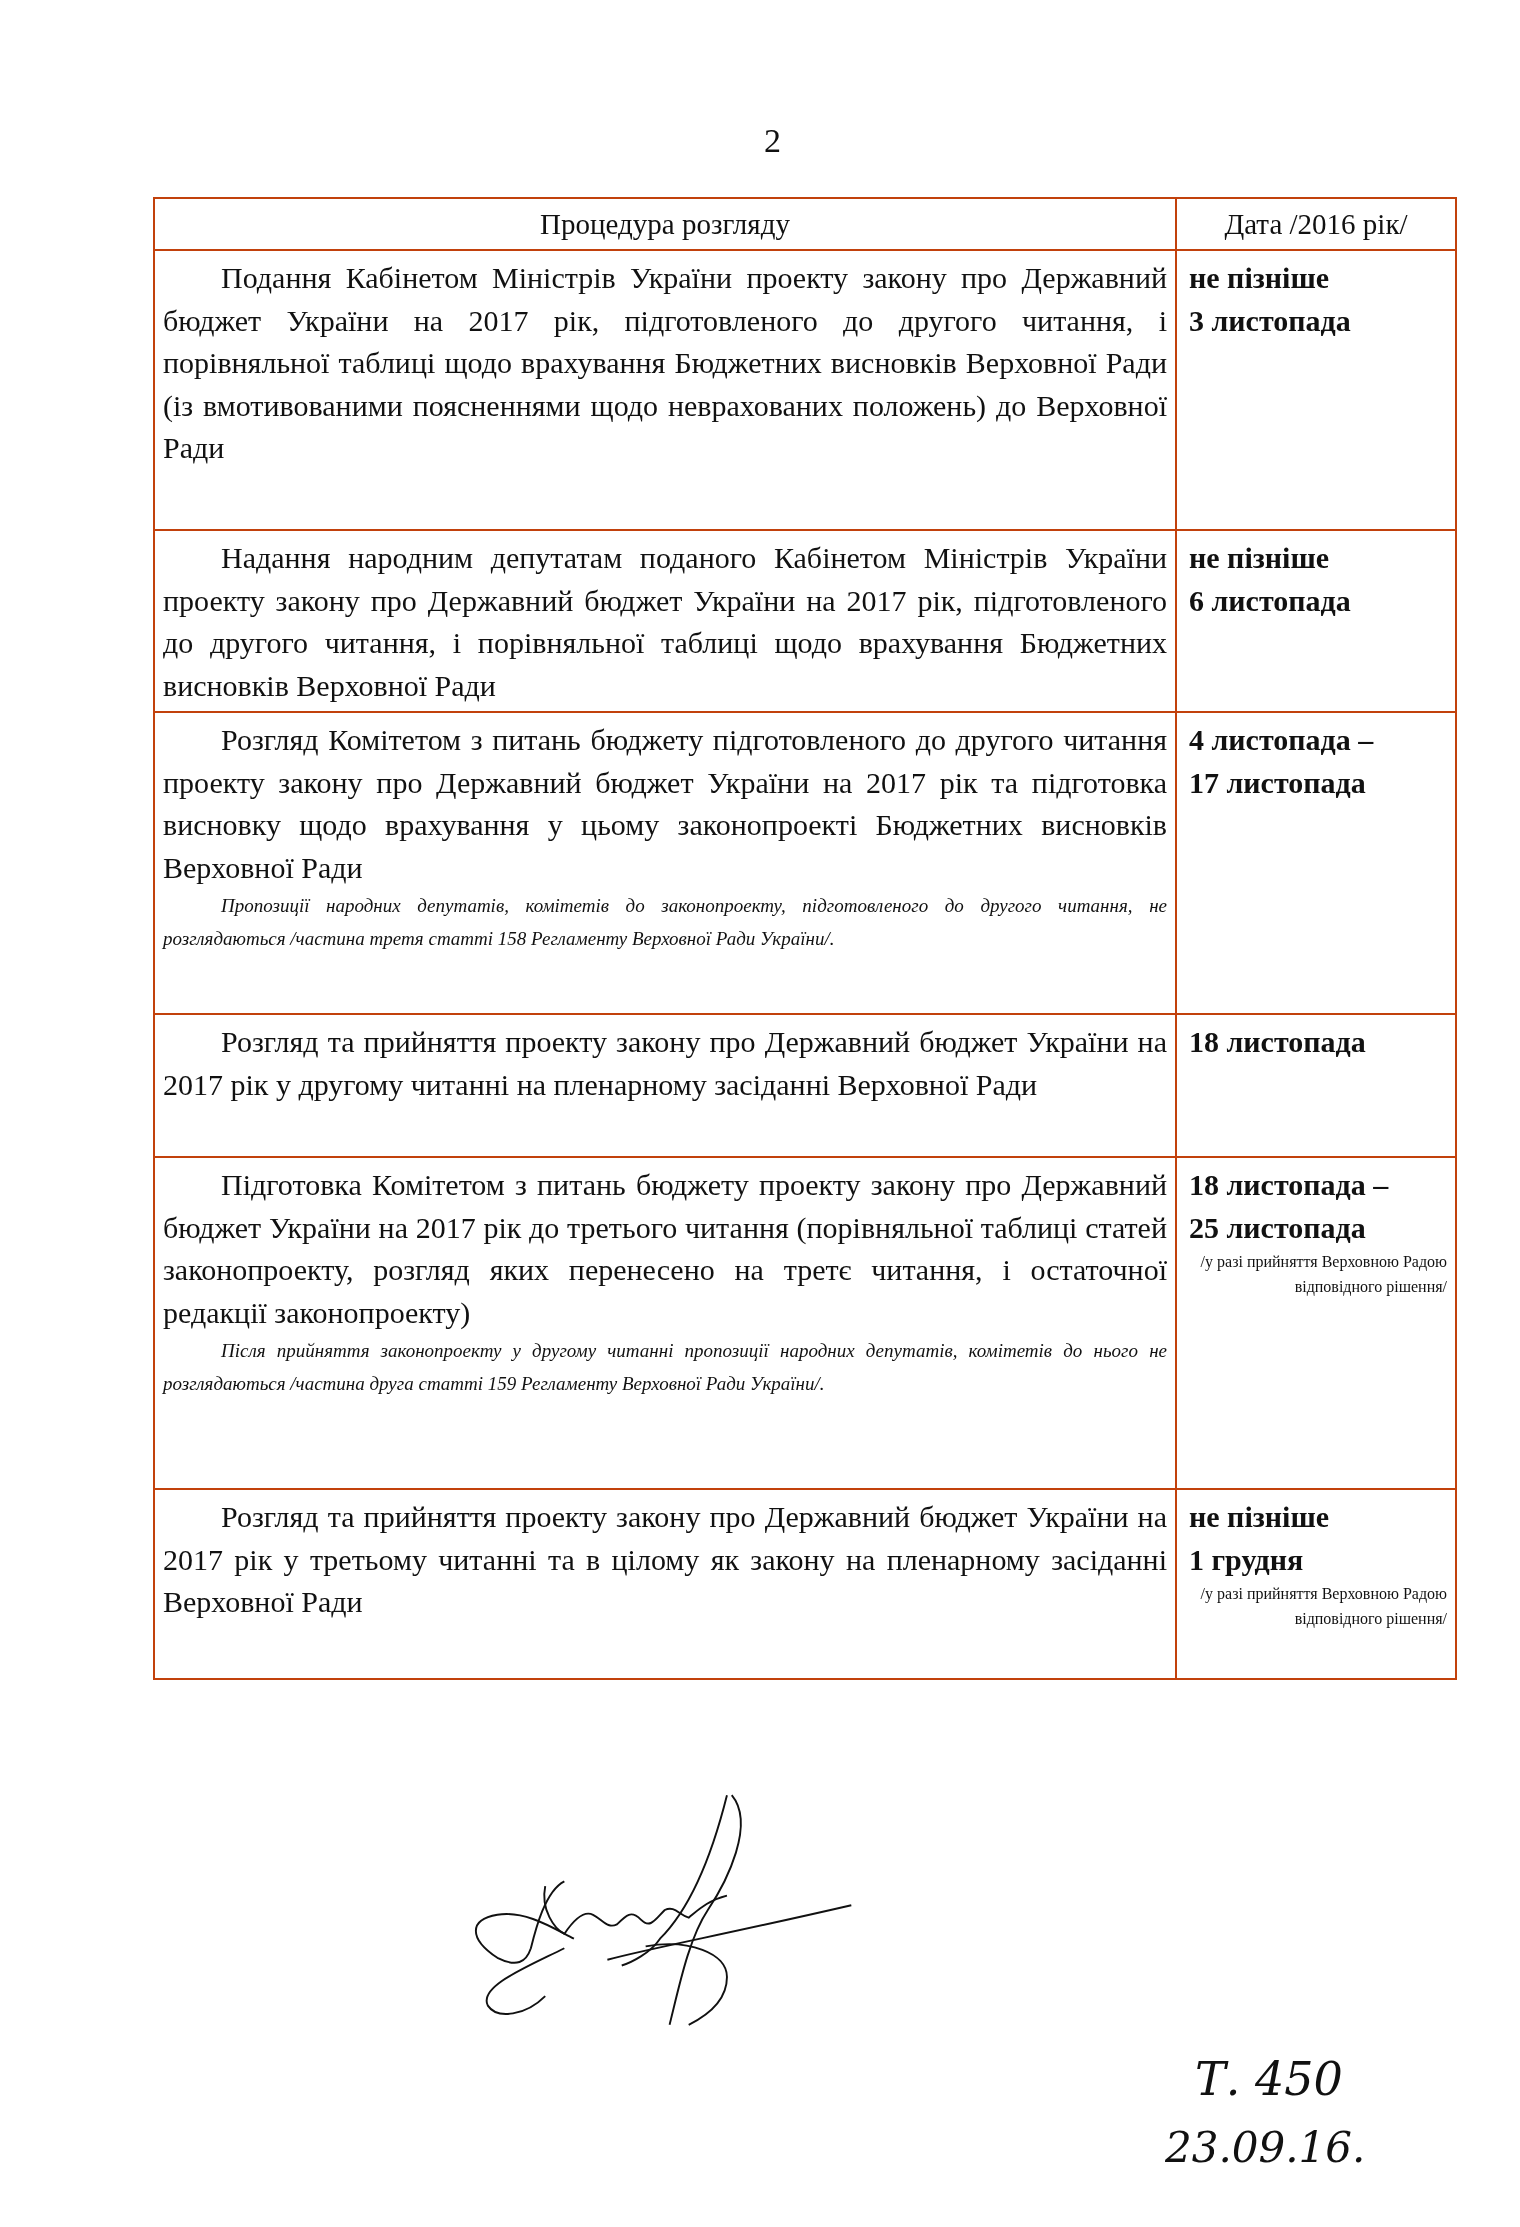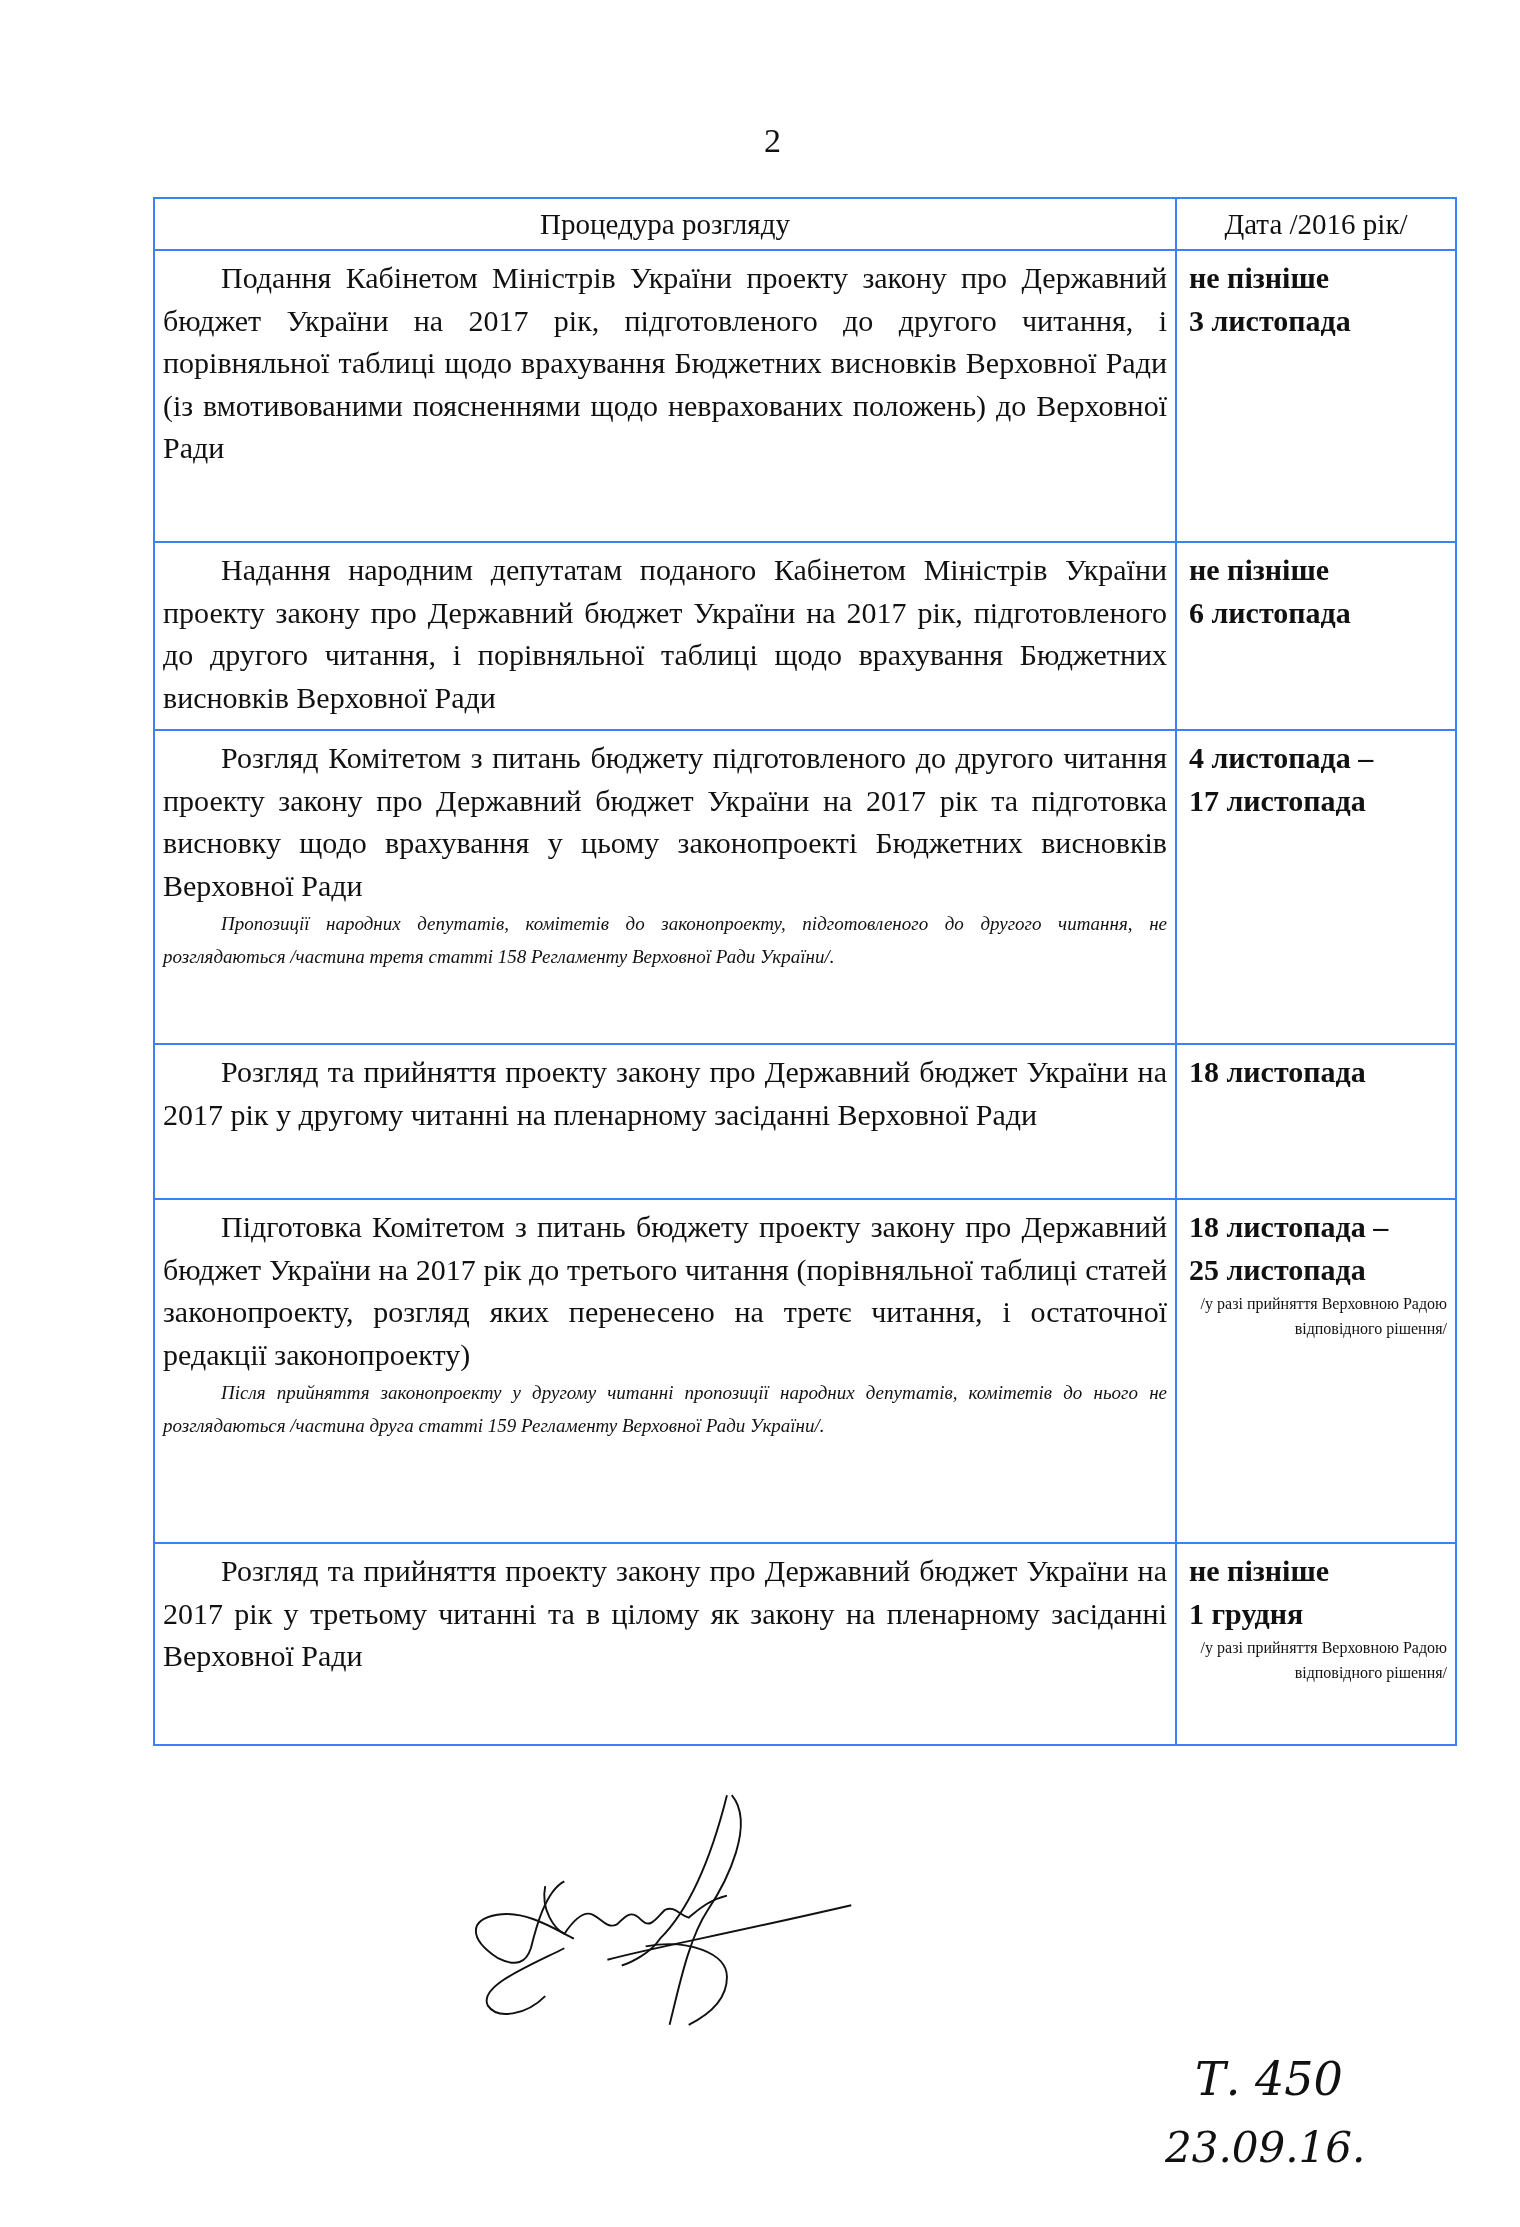--- a/index.html
+++ b/index.html
@@ -2,30 +2,30 @@
 <html><head>
 <meta charset="utf-8">
 <style>
   html, body { margin: 0; padding: 0; background: #ffffff; }
   body { width: 1520px; height: 2227px; position: relative; overflow: hidden;
          font-family: "Liberation Serif", "DejaVu Serif", serif; color: #111; }
   .page-number { position: absolute; left: 0; width: 1545px; top: 122px; text-align: center;
                  font-size: 34px; }
   table.schedule { position: absolute; left: 153px; top: 197px; width: 1302px;
                    border-collapse: collapse; table-layout: fixed; }
-  table.schedule td, table.schedule th { border: 2px solid #3b82f6; vertical-align: top; }
+  table.schedule td, table.schedule th { border: 2px solid #c2410c; vertical-align: top; }
   col.c1 { width: 1022px; }
   col.c2 { width: 280px; }
   th { font-weight: normal; font-size: 29px; height: 50px; vertical-align: middle !important;
        text-align: center; padding: 0; }
   td.proc { font-size: 30px; line-height: 42.5px; text-align: justify; padding: 6px 8px 4px 8px; }
   td.proc .main { text-indent: 58px; margin: 0; text-align-last: left; }
   td.proc .note { font-style: italic; font-size: 19px; line-height: 33px; text-indent: 58px;
                   margin: 0; text-align-last: left; }
-  td.date { padding: 6px 8px 16px 12px; }
+  td.date { padding: 6px 8px 4px 12px; }
   td.date .d { font-weight: bold; font-size: 30px; line-height: 42.5px; margin: 0; }
   td.date .cond { font-size: 16px; line-height: 25px; margin: 0; text-align: right; }
   tr.r1 td { height: 268px; }
   tr.r2 td { height: 164px; margin-left: 26px; }
   tr.r3 td { height: 290px; }
   tr.r4 td { height: 131px; }
   tr.r5 td { height: 320px; margin-left: 6px; }
   tr.r6 td { height: 178px; }
   .signature { position: absolute; left: 440px; top: 1790px; width: 440px; height: 240px; }
   .handnote { position: absolute; left: 1165px; top: 2040px; width: 260px; height: 140px; }

